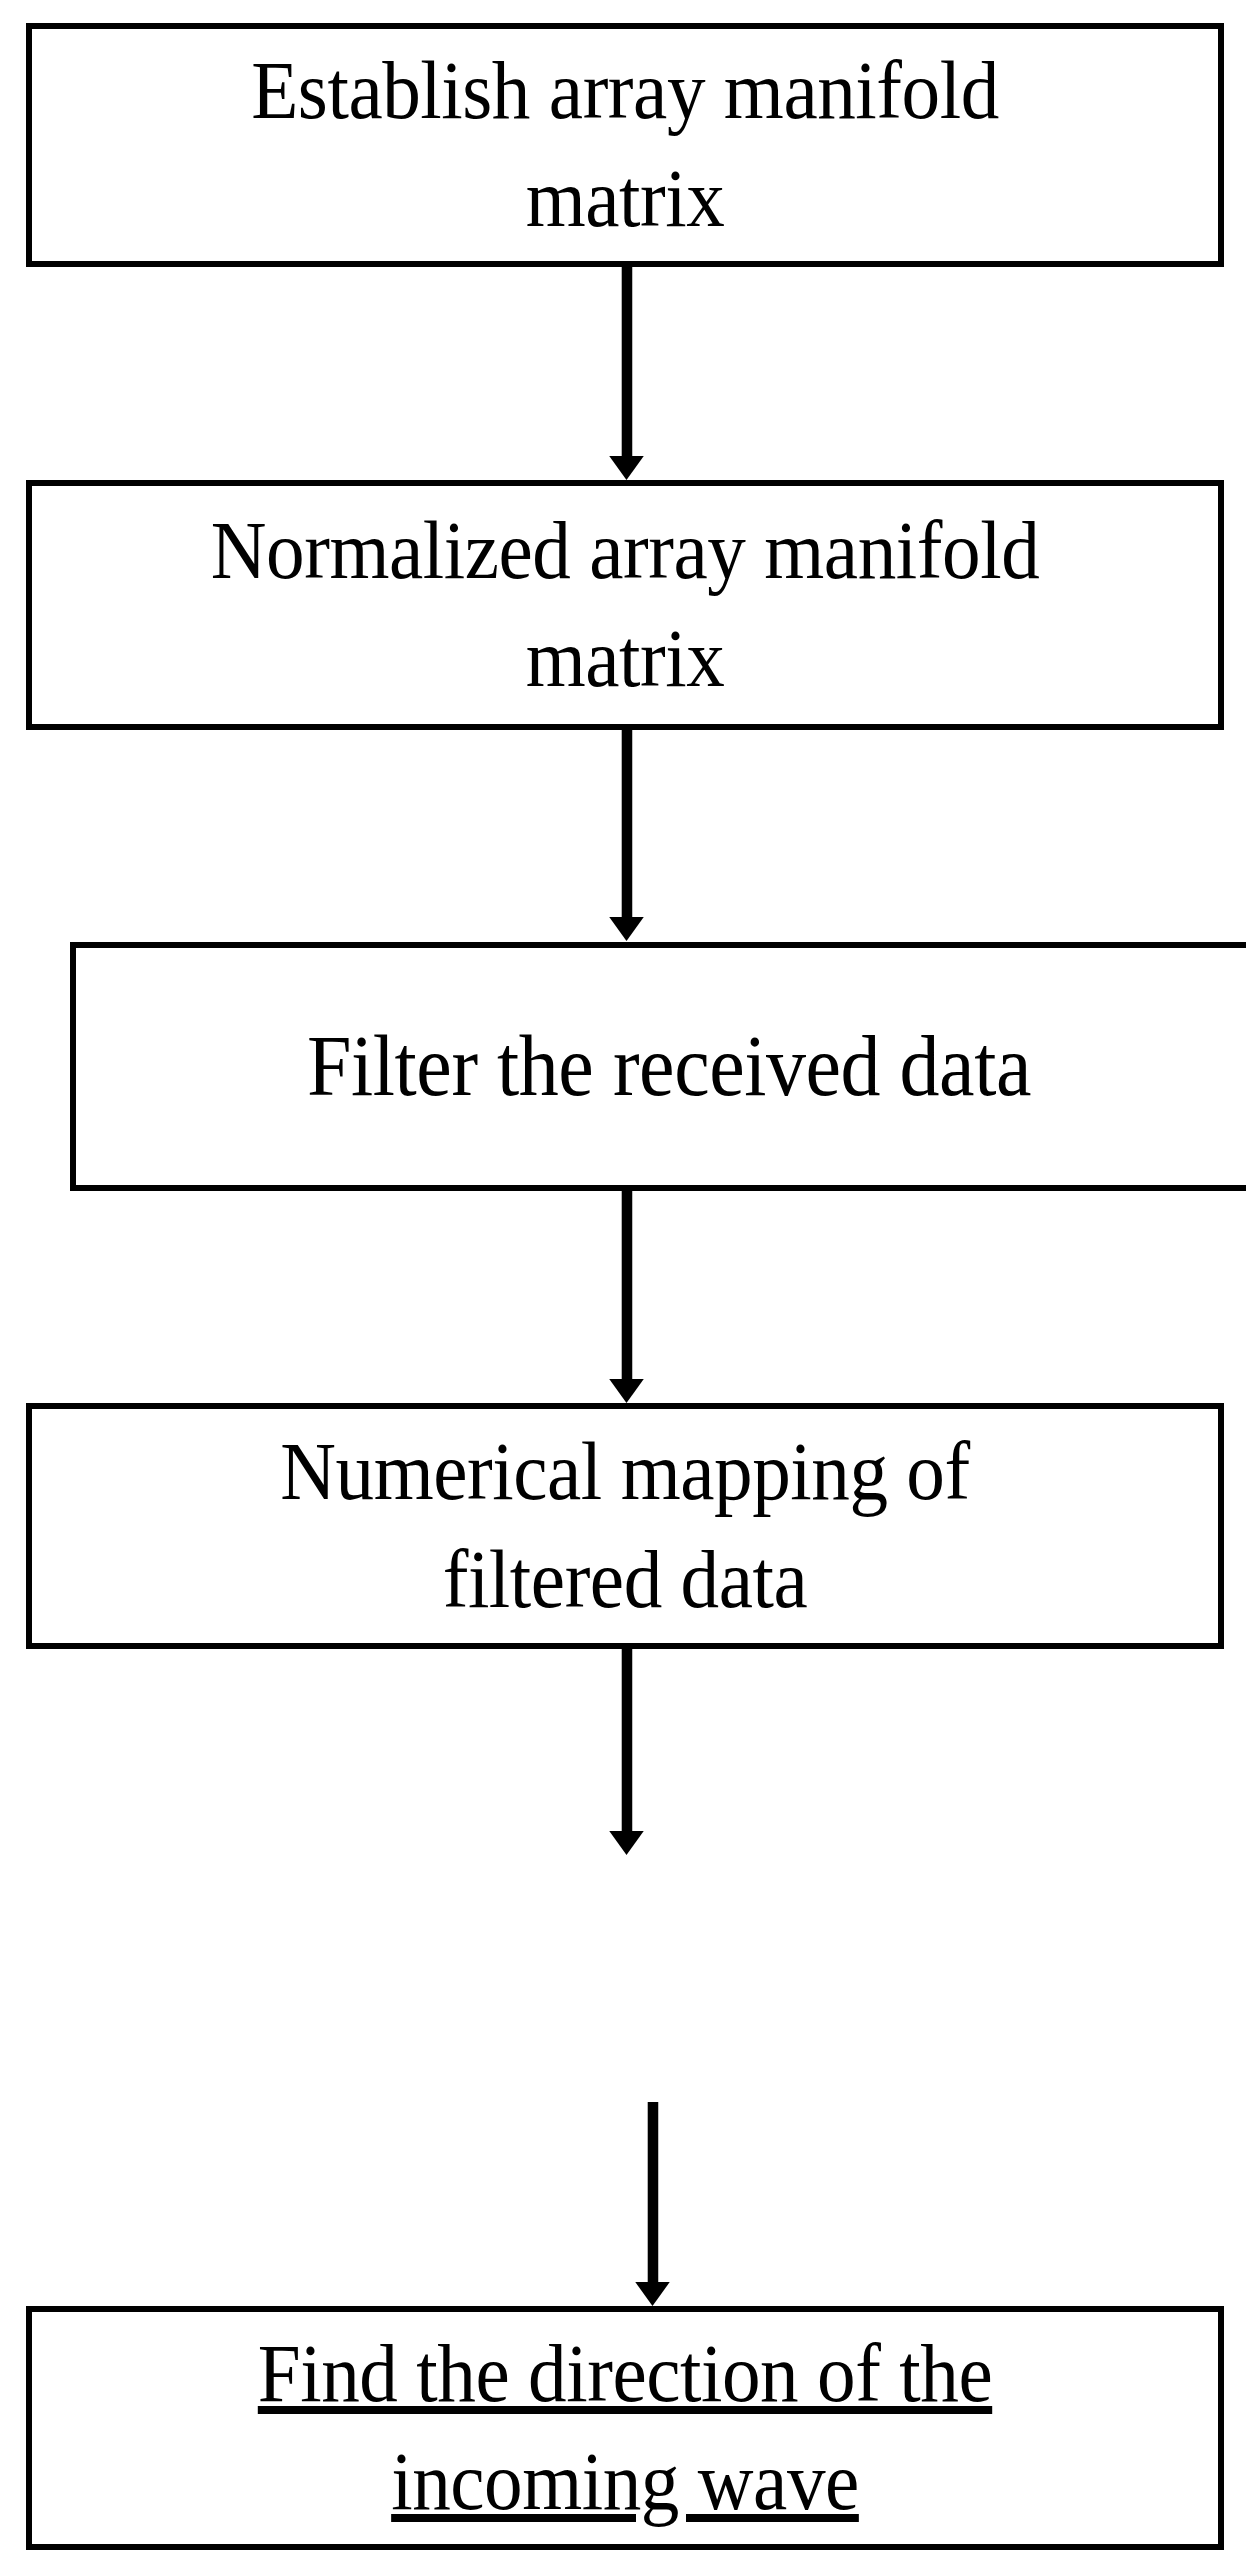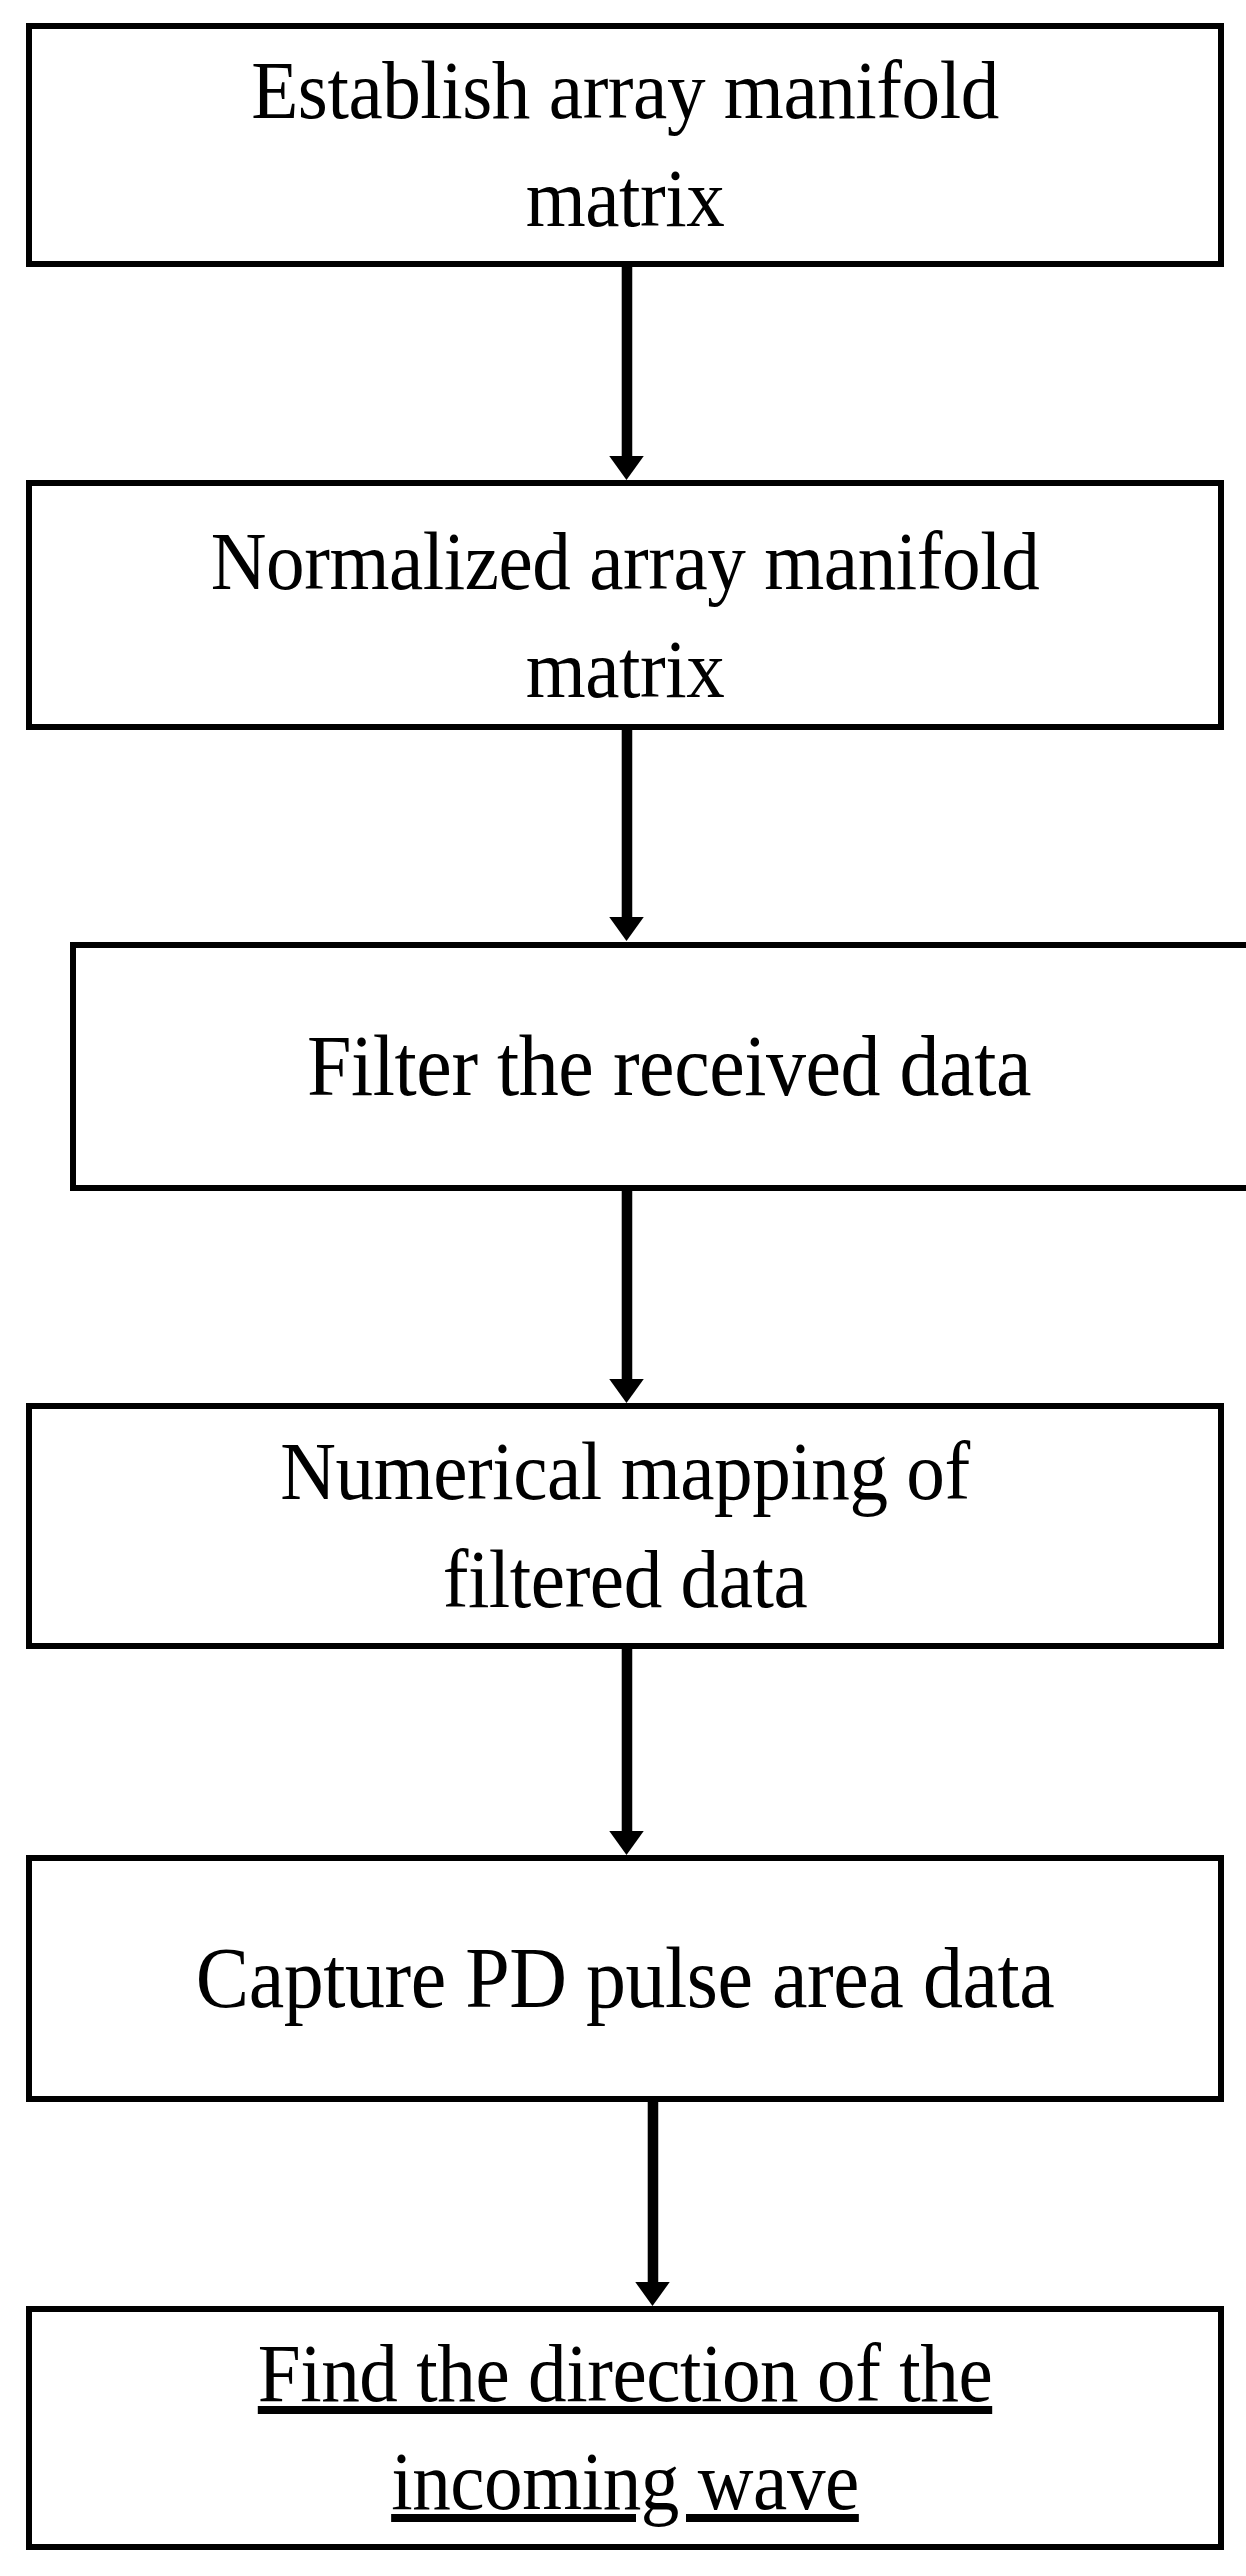--- a/index.html
+++ b/index.html
@@ -71,21 +71,21 @@
 matrix</span>
   </div>
 
   <div class="connector" style="left:588px; top:267px; width:77px; height:213px;">
     <svg width="77" height="213" viewBox="0 0 80 222" xmlns="http://www.w3.org/2000/svg">
       <rect x="35" y="0" width="11" height="200" fill="#000000"></rect>
       <polygon points="22,197 58,197 40,222" fill="#000000"></polygon>
     </svg>
   </div>
 
-  <div class="node two-line" id="box-node-2" style="left:26px; top:480px; width:1198px; height:250px;align-items:flex-end;">
+  <div class="node two-line" id="box-node-2" style="left:26px; top:480px; width:1198px; height:250px;">
     <span class="node-label">Normalized array manifold
 matrix</span>
   </div>
 
   <div class="connector" style="left:588px; top:729px; width:77px; height:212px;">
     <svg width="77" height="212" viewBox="0 0 80 221" xmlns="http://www.w3.org/2000/svg">
       <rect x="35" y="0" width="11" height="199" fill="#000000"></rect>
       <polygon points="22,196 58,196 40,221" fill="#000000"></polygon>
     </svg>
   </div>
@@ -106,23 +106,20 @@
 filtered data</span>
   </div>
 
   <div class="connector" style="left:588px; top:1649px; width:77px; height:206px;">
     <svg width="77" height="206" viewBox="0 0 80 215" xmlns="http://www.w3.org/2000/svg">
       <rect x="35" y="0" width="11" height="193" fill="#000000"></rect>
       <polygon points="22,190 58,190 40,215" fill="#000000"></polygon>
     </svg>
   </div>
 
-  <div class="node one-line" id="box-node-5" style="left:26px; top:1855px; width:1198px; height:247px;">
-    <span class="node-label">Capture PD pulse area data</span>
-  </div>
 
   <div class="connector" style="left:614px; top:2102px; width:77px; height:204px;">
     <svg width="77" height="204" viewBox="0 0 80 213" xmlns="http://www.w3.org/2000/svg">
       <rect x="35" y="0" width="11" height="191" fill="#000000"></rect>
       <polygon points="22,188 58,188 40,213" fill="#000000"></polygon>
     </svg>
   </div>
 
   <div class="node two-line" id="box-node-6" style="left:26px; top:2306px; width:1198px; height:244px;text-decoration:underline;">
     <span class="node-label">Find the direction of the

